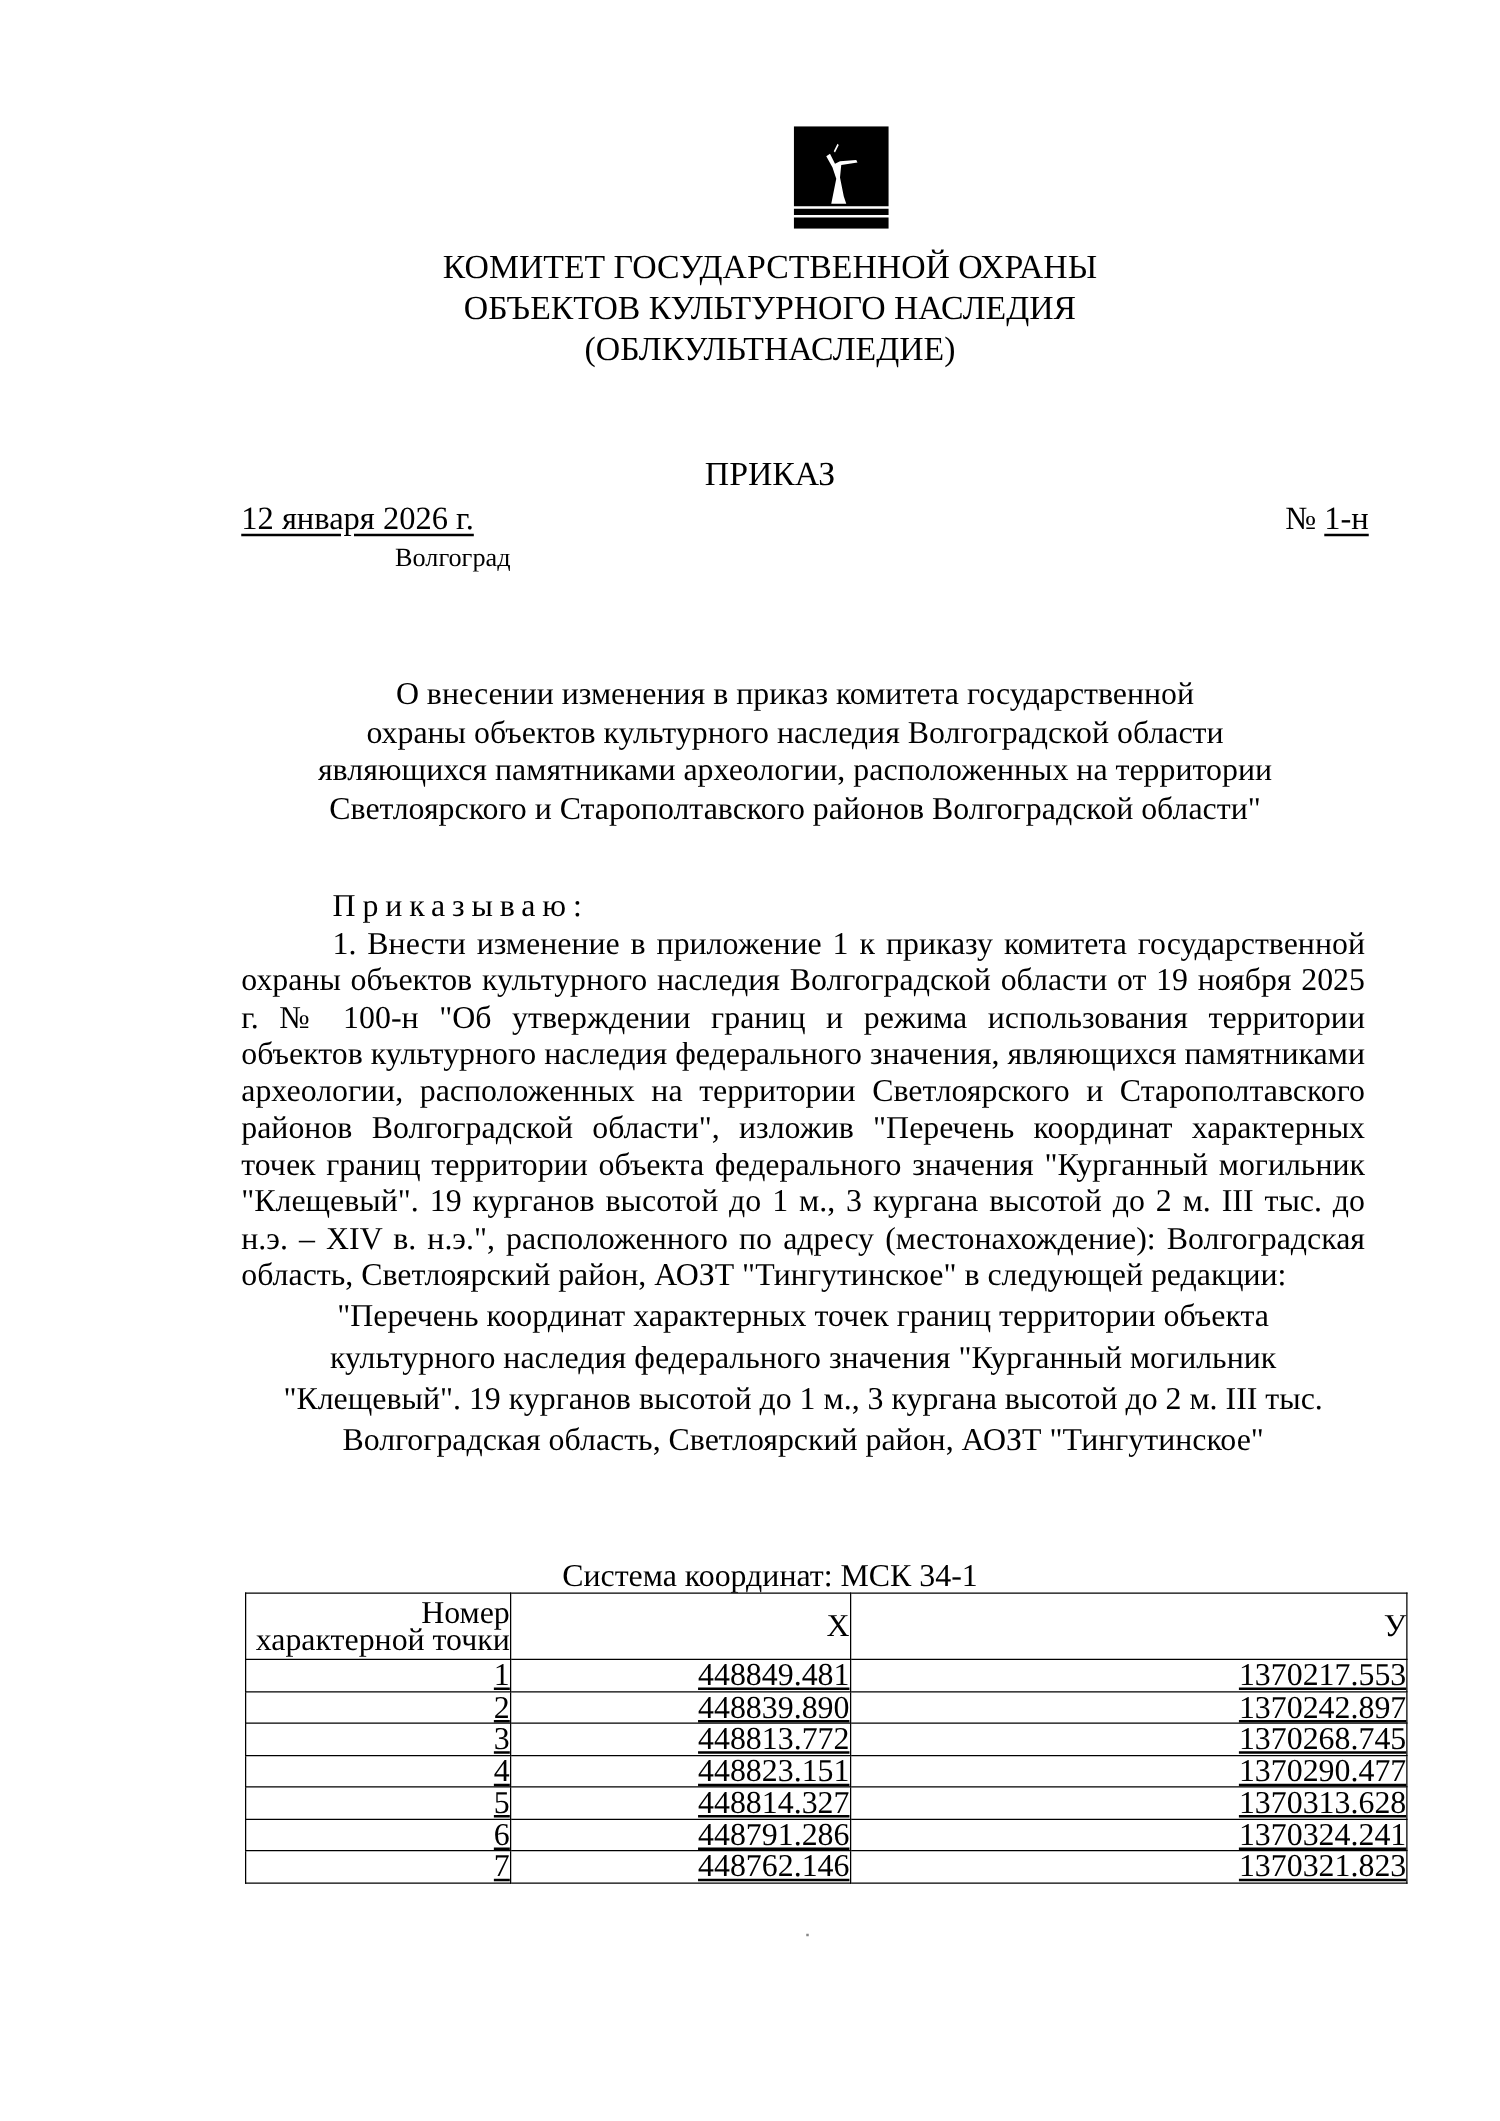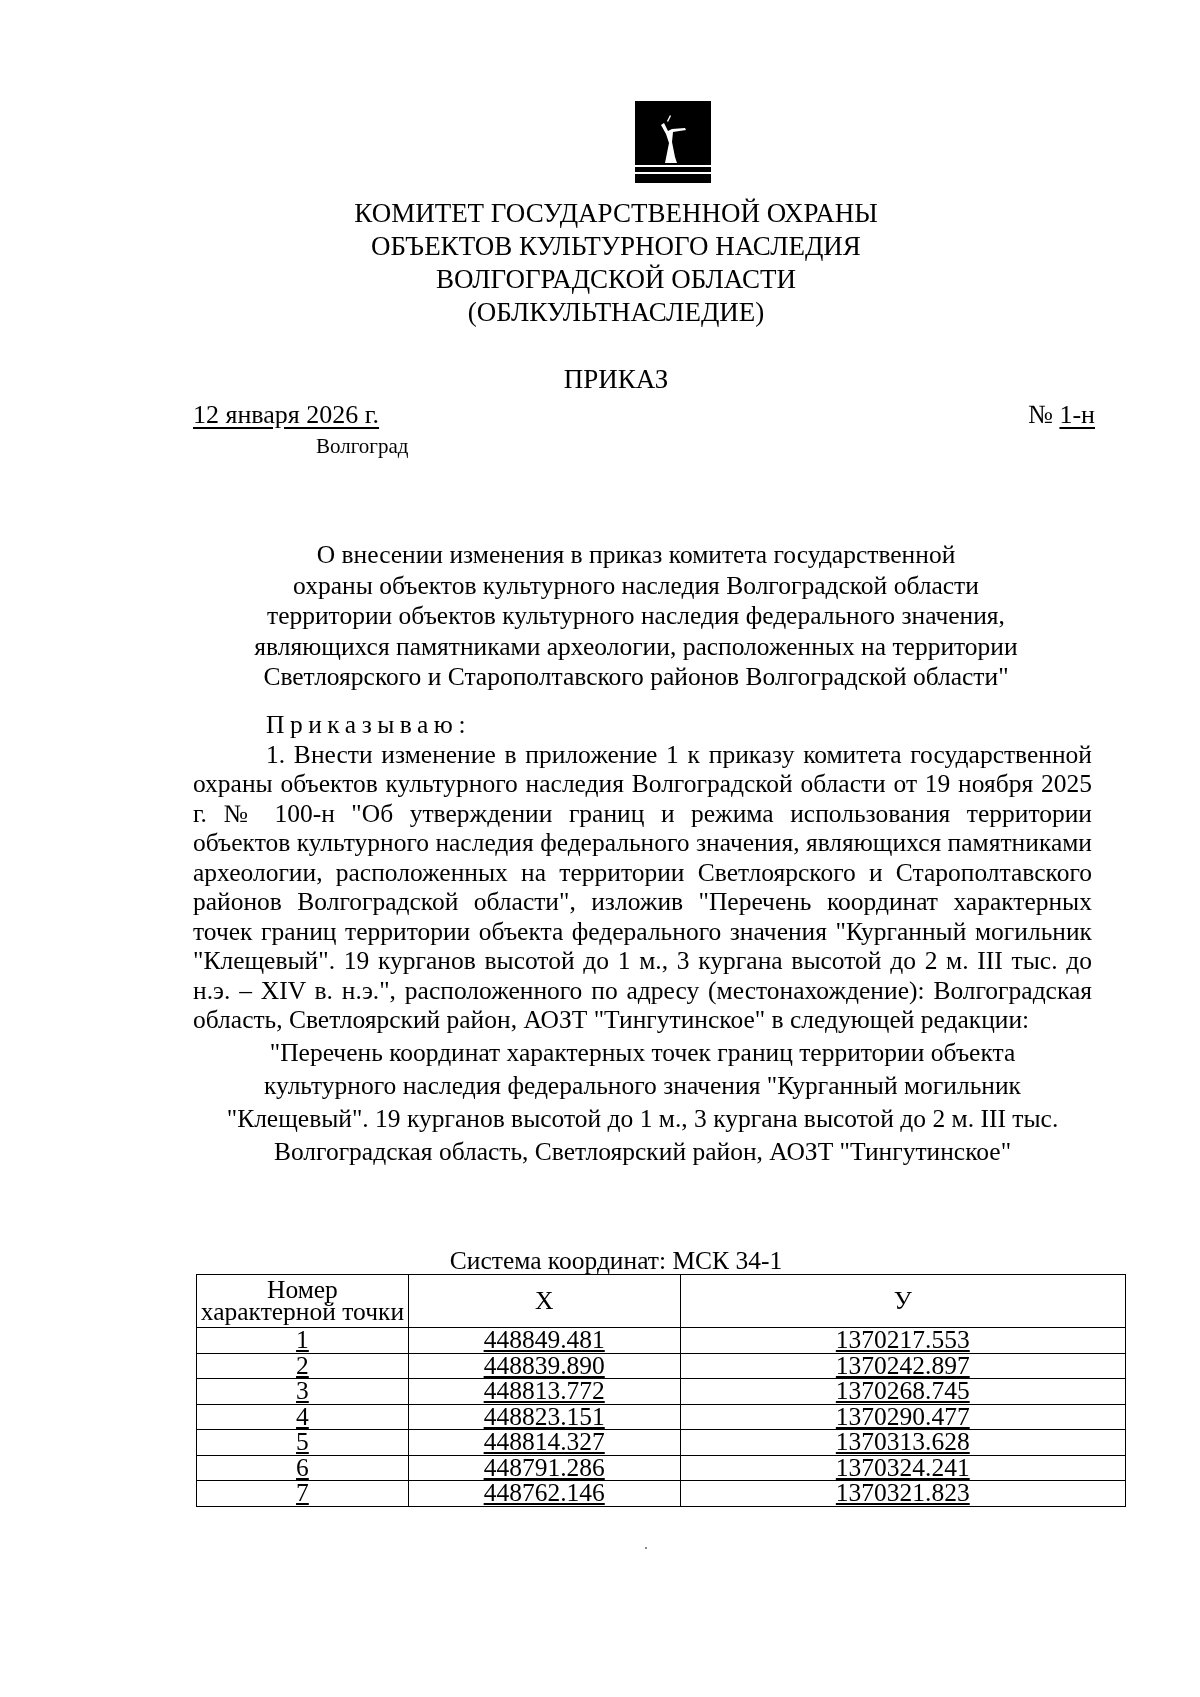--- a/index.html
+++ b/index.html
@@ -49,21 +49,21 @@
     }
     .table-caption {
       position: absolute; left: 300px; width: 600px; top: 1247px;
       text-align: center; font-size: 25.5px; line-height: 28px;
     }
     table.coords {
       position: absolute; left: 180px; top: 1274px; width: 930px;
       border-collapse: collapse; font-size: 25.5px;
     }
     table.coords th, table.coords td {
-      border: 1.5px solid #000; text-align: center; padding: 0;
+      border: 1.5px solid #000; text-align: right; padding: 0;
     }
     table.coords th { font-weight: normal; height: 52px; line-height: 22px; }
     table.coords td { height: 24.5px; line-height: 24px; }
     table.coords col.c1 { width: 212px; }
     table.coords col.c2 { width: 272px; }
     table.coords col.c3 { width: 446px; }
     table.coords td span { text-decoration: underline; text-underline-offset: 2px; }
     .footer-dot { position: absolute; left: 629px; top: 1547px; width: 2px; height: 2px; background: #888; }
   </style>
 </head>
@@ -75,37 +75,35 @@
     <rect x="0" y="0" width="76" height="64" fill="#000"></rect>
     <rect x="0" y="66" width="76" height="5" fill="#000"></rect>
     <rect x="0" y="73" width="76" height="9" fill="#000"></rect>
     <path d="M30 62 L34 42 L31 33 L26 24 L29 22 L33 30 L37 28 L50 27 L51 29 L38 31 L37 41 L40 56 L42 62 Z" fill="#fff"></path>
     <path d="M32 20 L35 14 L36 15 L33 21 Z" fill="#fff"></path>
   </svg>
 
   <div class="org">
     <div>КОМИТЕТ ГОСУДАРСТВЕННОЙ ОХРАНЫ</div>
     <div>ОБЪЕКТОВ КУЛЬТУРНОГО НАСЛЕДИЯ</div>
-    <div>ВОЛГОГРАДСКОЙ ОБЛАСТИ</div>
     <div>(ОБЛКУЛЬТНАСЛЕДИЕ)</div>
   </div>
 
   <div class="order-title">ПРИКАЗ</div>
 
   <div class="date">12 января 2026 г.</div>
   <div class="number">
     <span>№</span>
     <span class="num-val">1-н</span>
   </div>
   <div class="city">Волгоград</div>
 
   <div class="subject">
     <div>О внесении изменения в приказ комитета государственной</div>
     <div>охраны объектов культурного наследия Волгоградской области</div>
-    <div>территории объектов культурного наследия федерального значения,</div>
     <div>являющихся памятниками археологии, расположенных на территории</div>
     <div>Светлоярского и Старополтавского районов Волгоградской области"</div>
   </div>
 
   <div class="body">
     <p class="spaced">Приказываю:</p>
     <p class="para1 indent">1. Внести изменение в приложение 1 к приказу комитета государственной охраны объектов культурного наследия Волгоградской области от 19 ноября 2025 г. № 100-н "Об утверждении границ и режима использования территории объектов культурного наследия федерального значения, являющихся памятниками археологии, расположенных на территории Светлоярского и Старополтавского районов Волгоградской области", изложив "Перечень координат характерных точек границ территории объекта федерального значения "Курганный могильник "Клещевый". 19 курганов высотой до 1 м., 3 кургана высотой до 2 м. III тыс. до н.э. – XIV в. н.э.", расположенного по адресу (местонахождение): Волгоградская область, Светлоярский район, АОЗТ "Тингутинское" в следующей редакции:</p>
     <div class="quote-block">
       <div>"Перечень координат характерных точек границ территории объекта</div>
       <div>культурного наследия федерального значения "Курганный могильник</div>

